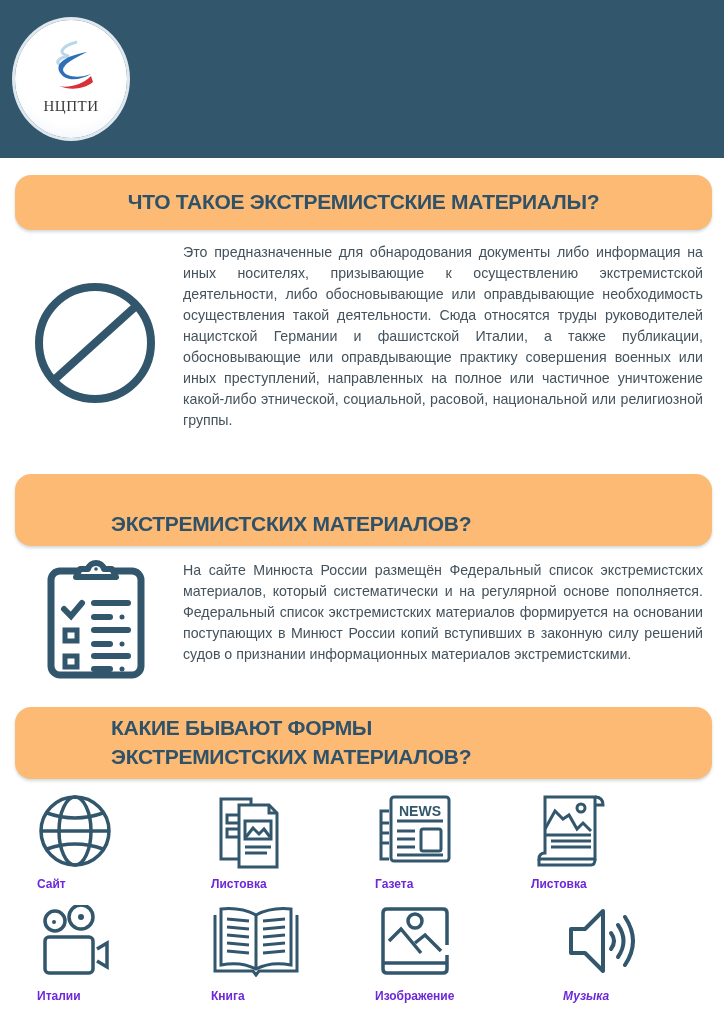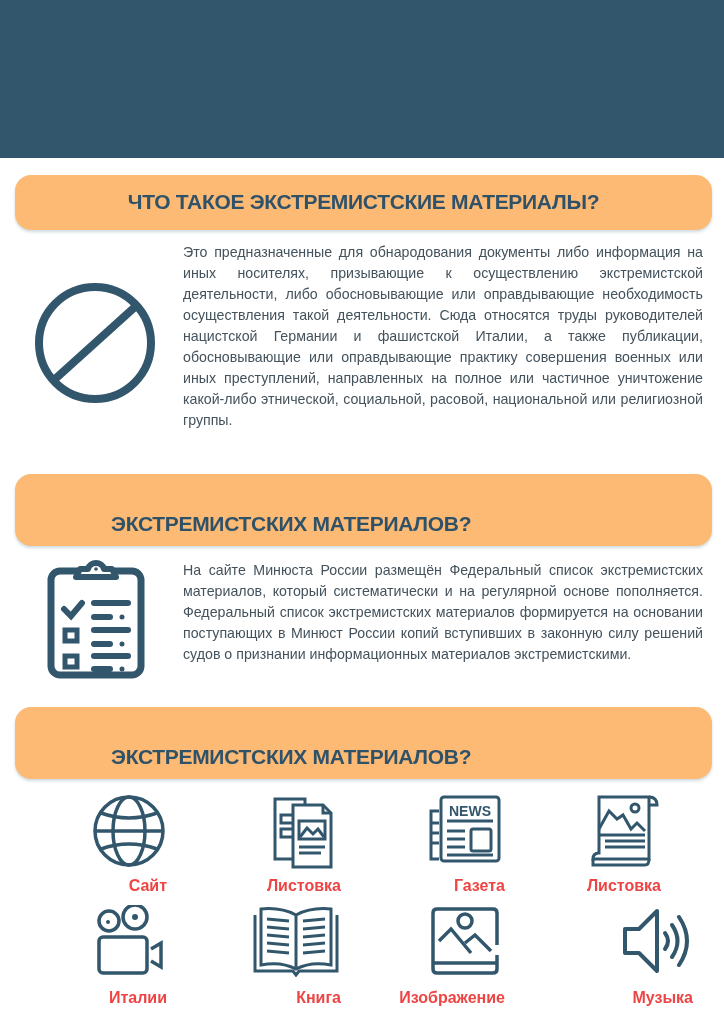--- a/index.html
+++ b/index.html
@@ -13,27 +13,35 @@
          font-family:"Liberation Serif", serif; font-size:15px; color:#3a3a3a; letter-spacing:0.5px; }
   .title-pill { position:absolute; left:125px; top:48px; width:585px; height:58px; background:#ffffff;
          border-radius:0 30px 30px 0; box-shadow:0 2px 0 #c9d7e0; }
   .title-text { position:absolute; left:30px; top:0; line-height:58px; font-size:24px; font-weight:bold;
          color:#2f5269; white-space:nowrap; }
   .qbox { position:absolute; left:15px; width:697px; background:#fdba74; border-radius:16px;
           box-shadow:0 2px 3px rgba(120,150,160,0.35); }
   .qtitle { font-weight:bold; color:#2f5269; font-size:21px; letter-spacing:-0.3px; }
   .para { position:absolute; font-size:14.2px; line-height:21px; color:#44525c; text-align:justify; }
   .icon { position:absolute; }
-  .form-item { position:absolute; width:130px; text-align:right; }
-  .form-label { font-size:16px; font-weight:bold; color:#ef4444; }
+  .form-item { position:absolute; width:130px; text-align:left; }
+  .form-label { font-size:12px; font-weight:bold; color:#6d28d9; }
 </style>
 </head>
 <body>
 
 <div class="header">
+  <div class="logo-circle">
+    <svg class="icon" style="left:32px;top:18px" width="50" height="60" viewBox="0 0 50 60">
+      <path d="M30 4 C14 8 10 16 22 18 C10 20 6 26 18 28" fill="none" stroke="#b9d6ea" stroke-width="3"></path>
+      <path d="M40 14 C18 18 6 26 14 36 C20 44 34 42 44 36 C34 40 18 40 16 32 C16 26 28 20 40 14 Z" fill="#2f6fb5"></path>
+      <path d="M44 38 C34 48 20 50 12 48 C22 52 36 52 46 44 Z" fill="#d8313a"></path>
+    </svg>
+    <div class="logo-text">НЦПТИ</div>
+  </div>
 </div>
 
 <div class="qbox" style="top:175px;height:55px;">
   <div class="qtitle" style="position:absolute;left:0;width:100%;text-align:center;top:15px;">ЧТО ТАКОЕ ЭКСТРЕМИСТСКИЕ МАТЕРИАЛЫ?</div>
 </div>
 <svg class="icon" style="left:32px;top:280px" width="126" height="126" viewBox="0 0 126 126">
   <circle cx="63" cy="63" r="56" fill="none" stroke="#32566c" stroke-width="8"></circle>
   <line x1="104" y1="26" x2="22" y2="100" stroke="#32566c" stroke-width="8"></line>
 </svg>
 <div class="para" style="left:183px;top:242px;width:520px;">Это предназначенные для обнародования документы либо информация на иных носителях, призывающие к осуществлению экстремистской деятельности, либо обосновывающие или оправдывающие необходимость осуществления такой деятельности. Сюда относятся труды руководителей нацистской Германии и фашистской Италии, а также публикации, обосновывающие или оправдывающие практику совершения военных или иных преступлений, направленных на полное или частичное уничтожение какой-либо этнической, социальной, расовой, национальной или религиозной группы.</div>
@@ -56,20 +64,21 @@
     <line x1="48" y1="99" x2="82" y2="99"></line>
       <line x1="48" y1="112" x2="64" y2="112"></line>
   </g>
   <circle cx="76" cy="60" r="2.5" fill="#32566c"></circle>
     <circle cx="76" cy="87" r="2.5" fill="#32566c"></circle>
     <circle cx="76" cy="112" r="2.5" fill="#32566c"></circle>
 </svg>
 <div class="para" style="left:183px;top:560px;width:520px;">На сайте Минюста России размещён Федеральный список экстремистских материалов, который систематически и на регулярной основе пополняется. Федеральный список экстремистских материалов формируется на основании поступающих в Минюст России копий вступивших в законную силу решений судов о признании информационных материалов экстремистскими.</div>
 
 <div class="qbox" style="top:707px;height:72px;">
+  <div class="qtitle" style="position:absolute;left:96px;top:9px;">КАКИЕ БЫВАЮТ ФОРМЫ</div>
   <div class="qtitle" style="position:absolute;left:96px;top:38px;">ЭКСТРЕМИСТСКИХ МАТЕРИАЛОВ?</div>
 </div>
 
 <div class="form-item" style="left:37px;top:793px;">
   <svg width="76" height="76" viewBox="0 0 76 76">
     <g fill="none" stroke="#32566c" stroke-width="3.5">
       <circle cx="38" cy="38" r="34"></circle>
         <ellipse cx="38" cy="38" rx="16" ry="34"></ellipse>
       <line x1="4" y1="38" x2="72" y2="38"></line>
         <path d="M10 20 Q38 30 66 20"></path>
@@ -167,21 +176,21 @@
     <g fill="none" stroke="#32566c" stroke-width="3.5">
       <path d="M72 40 L72 8 Q72 4 68 4 L12 4 Q8 4 8 8 L8 64 Q8 68 12 68 L68 68 Q72 68 72 64 L72 50"></path>
       <line x1="8" y1="58" x2="72" y2="58"></line>
       <path d="M14 36 L26 24 L46 48"></path>
         <path d="M40 38 L50 30 L66 46"></path>
       <circle cx="40" cy="16" r="7"></circle>
     </g>
   </svg>
   <div class="form-label" style="margin-top:8px;">Изображение</div>
 </div>
-<div class="form-item" style="left:563px;top:905px;">
+<div class="form-item" style="left:563px;top:905px;font-style:italic;">
   <svg width="76" height="72" viewBox="0 0 76 72">
     <g fill="none" stroke="#32566c" stroke-width="4" stroke-linejoin="round" stroke-linecap="round">
       <path d="M8 24 L22 24 L40 6 L40 66 L22 48 L8 48 Z"></path>
       <path d="M48 28 Q54 36 48 44"></path>
       <path d="M55 20 Q66 36 55 52"></path>
       <path d="M62 12 Q78 36 62 60"></path>
     </g>
   </svg>
   <div class="form-label" style="margin-top:8px;">Музыка</div>
 </div>

